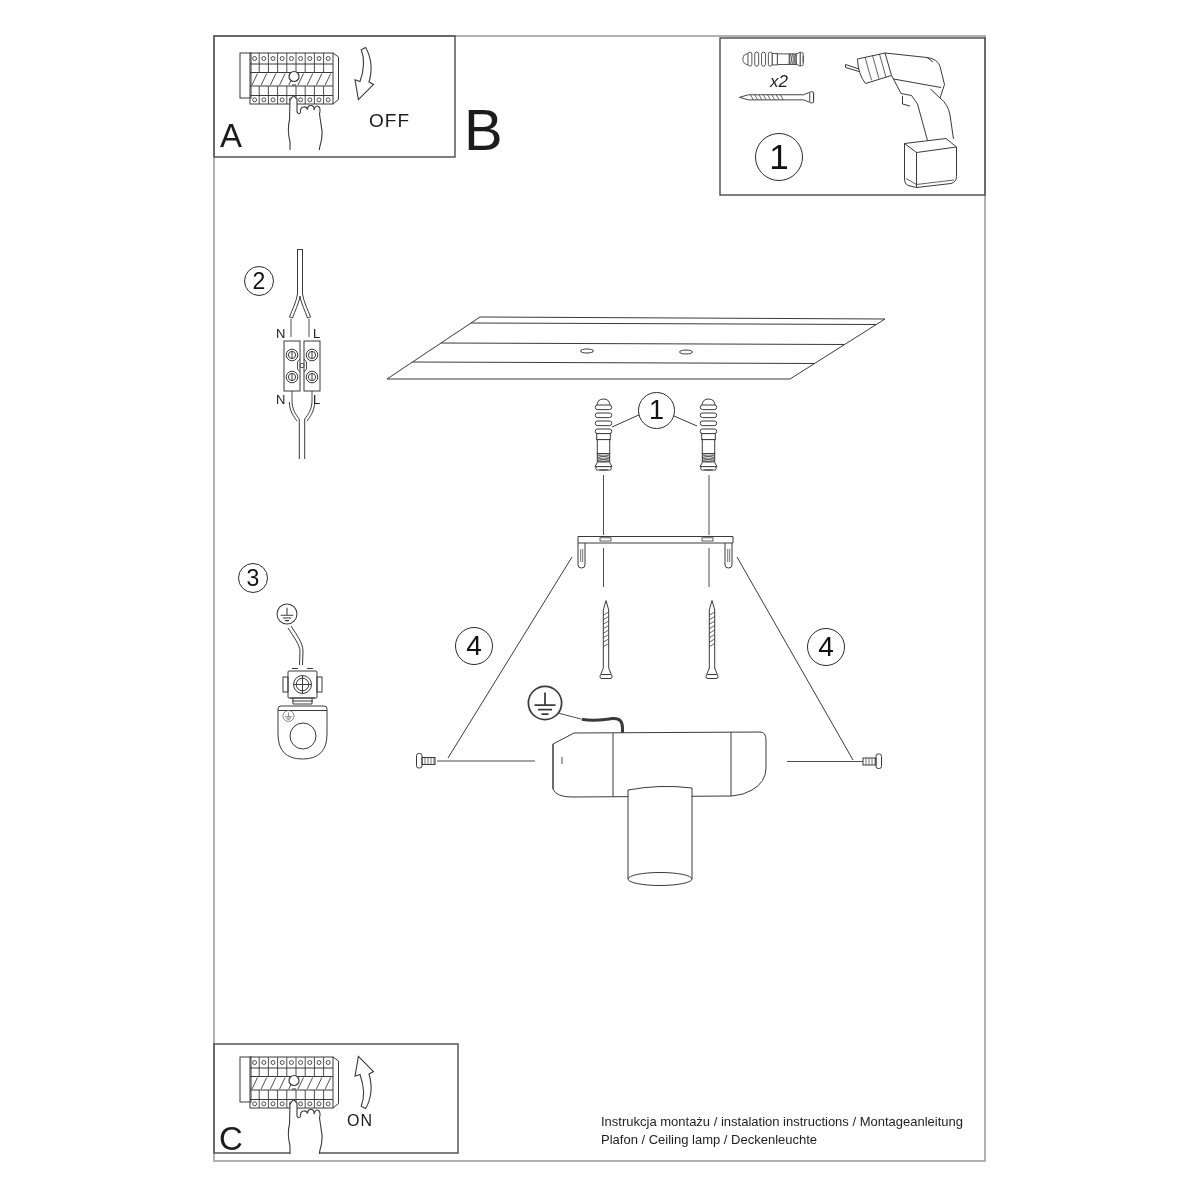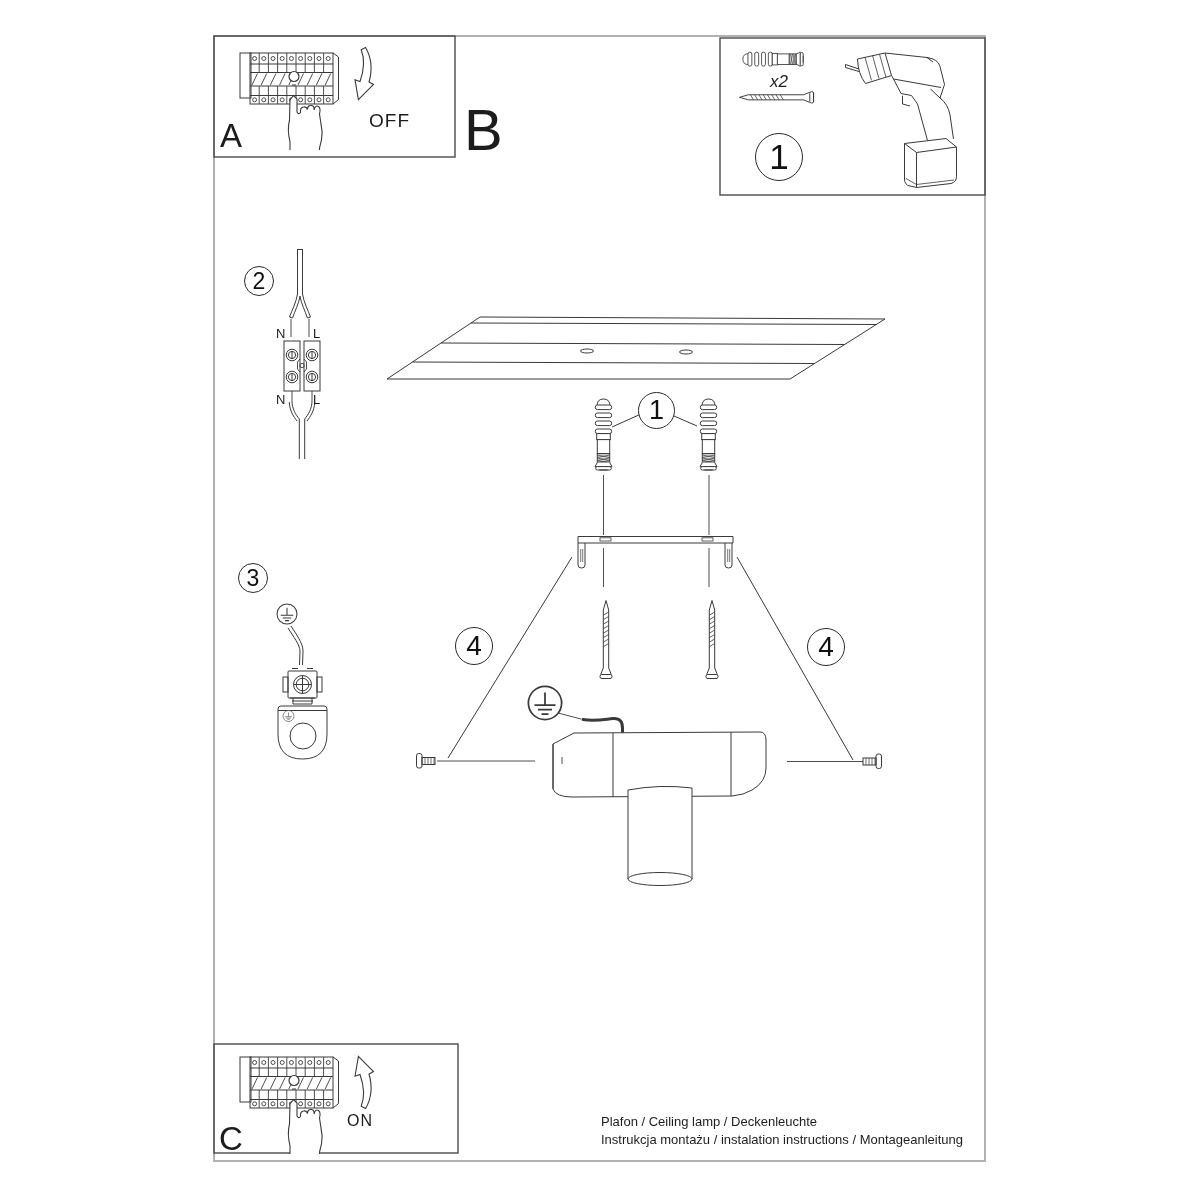--- a/index.html
+++ b/index.html
@@ -248,17 +248,17 @@
   <div class="circle-step" style="left:638px;top:392px;width:37px;height:37px;font-size:27px;">1</div>
   <div class="circle-step" style="left:455px;top:627px;width:38px;height:38px;font-size:28px;">4</div>
   <div class="circle-step" style="left:807px;top:628px;width:38px;height:38px;font-size:28px;">4</div>
 
   <div class="lbl" style="left:276px;top:327px;font-size:13px;">N</div>
   <div class="lbl" style="left:313px;top:327px;font-size:13px;">L</div>
   <div class="lbl" style="left:276px;top:393px;font-size:13px;">N</div>
   <div class="lbl" style="left:313px;top:393px;font-size:13px;">L</div>
 
   <div class="footer">
+    <div>Instrukcja montażu / instalation instructions / Montageanleitung</div>
     <div>Plafon / Ceiling lamp / Deckenleuchte</div>
-    <div>Instrukcja montażu / instalation instructions / Montageanleitung</div>
   </div>
 
 </div>
 
 </body></html>

